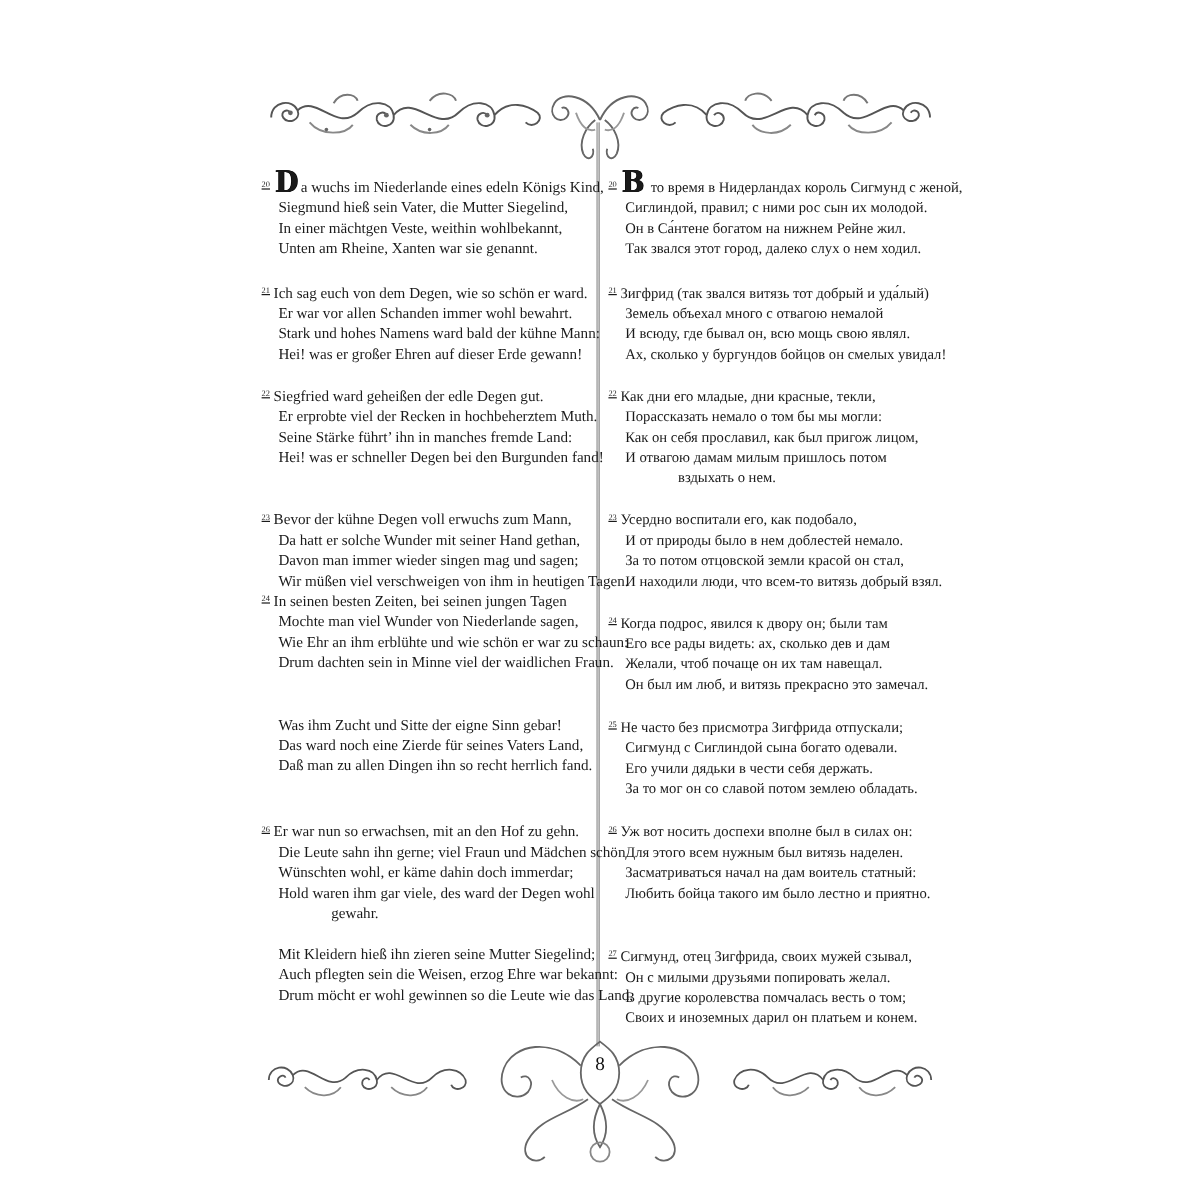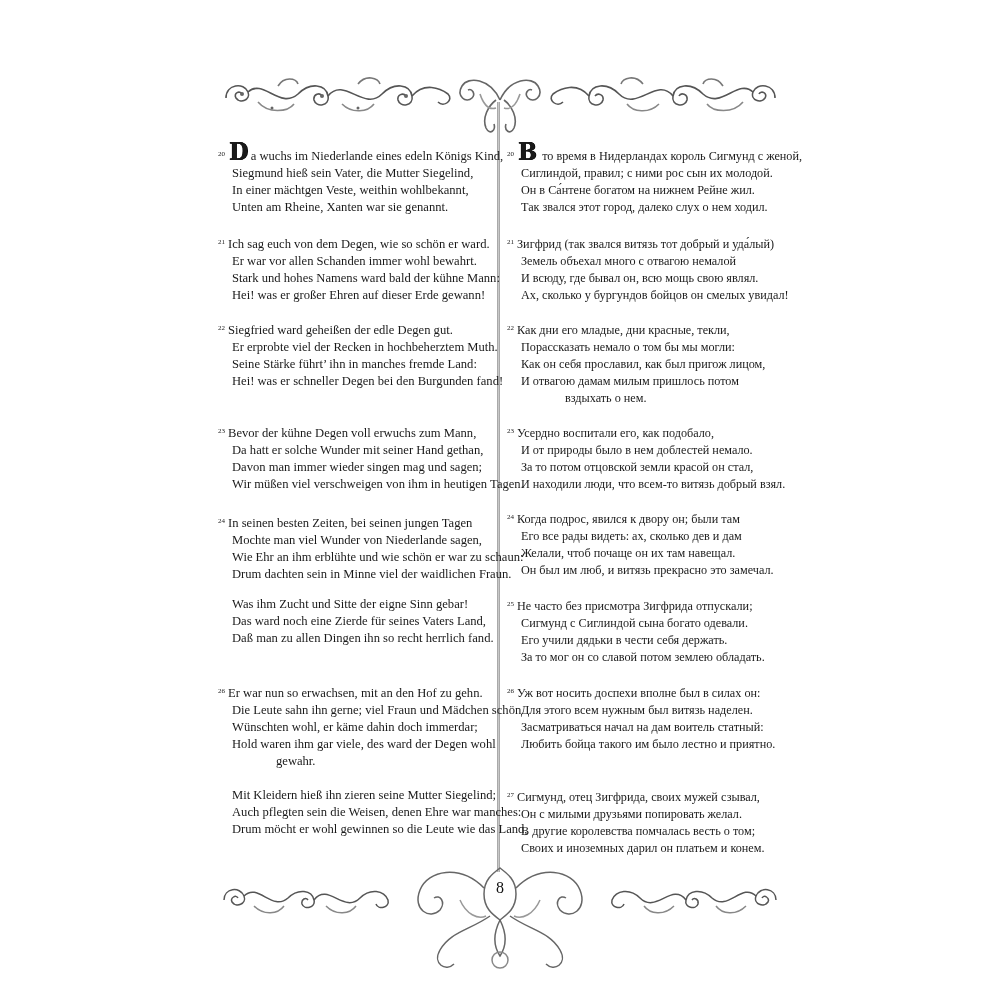--- a/index.html
+++ b/index.html
@@ -11,21 +11,21 @@
              background: linear-gradient(90deg, #9a9a9a, #c8c8c8, #9a9a9a); }
 
   .col { position: absolute; top: 143px; }
   .col.left  { left: 218px; width: 275px; }
   .col.right { left: 507px; width: 290px; }
 
   .stanza { position: absolute; left: 0; }
   .line { font-size: 12.6px; line-height: 17px; white-space: nowrap; padding-left: 14px; }
   .line.first { padding-left: 0; }
   .line.cont { padding-left: 58px; }
-  .num { font-size: 7px; vertical-align: 4px; margin-right: 3px; }
+  .num { font-size: 7px; vertical-align: 4px; margin-right: 3px; text-decoration: underline; }
   .dropcap { font-family: "DejaVu Serif", serif; font-weight: bold; font-size: 25px;
              line-height: 18px; display: inline-block; transform: scaleX(0.9);
              margin-right: 1px; text-shadow: 0.6px 0 0 #000, -0.4px 0 0 #000; }
   .right .line { font-size: 12.2px; }
 
   .pagenum { position: absolute; left: 490px; top: 879px; width: 20px; text-align: center;
              font-size: 16px; font-family: "Liberation Serif", serif; color: #111; }
 </style>
 </head>
 <body>
@@ -94,41 +94,41 @@
     <div class="line">Er erprobte viel der Recken in hochbeherztem Muth.</div>
     <div class="line">Seine Stärke führt’ ihn in manches fremde Land:</div>
     <div class="line">Hei! was er schneller Degen bei den Burgunden fand!</div>
   </div>
   <div class="stanza" style="top:280px">
     <div class="line first"><span class="num">23</span><span>Bevor der kühne Degen voll erwuchs zum Mann,</span></div>
     <div class="line">Da hatt er solche Wunder mit seiner Hand gethan,</div>
     <div class="line">Davon man immer wieder singen mag und sagen;</div>
     <div class="line">Wir müßen viel verschweigen von ihm in heutigen Tagen.</div>
   </div>
-  <div class="stanza" style="top:370px">
+  <div class="stanza" style="top:348px">
     <div class="line first"><span class="num">24</span><span>In seinen besten Zeiten, bei seinen jungen Tagen</span></div>
     <div class="line">Mochte man viel Wunder von Niederlande sagen,</div>
     <div class="line">Wie Ehr an ihm erblühte und wie schön er war zu schaun:</div>
     <div class="line">Drum dachten sein in Minne viel der waidlichen Fraun.</div>
   </div>
   <div class="stanza" style="top:453px">
     <div class="line">Was ihm Zucht und Sitte der eigne Sinn gebar!</div>
     <div class="line">Das ward noch eine Zierde für seines Vaters Land,</div>
     <div class="line">Daß man zu allen Dingen ihn so recht herrlich fand.</div>
   </div>
   <div class="stanza" style="top:540px">
     <div class="line first"><span class="num">26</span><span>Er war nun so erwachsen, mit an den Hof zu gehn.</span></div>
     <div class="line">Die Leute sahn ihn gerne; viel Fraun und Mädchen schön</div>
     <div class="line">Wünschten wohl, er käme dahin doch immerdar;</div>
     <div class="line">Hold waren ihm gar viele, des ward der Degen wohl</div>
     <div class="line cont">gewahr.</div>
   </div>
   <div class="stanza" style="top:644px">
     <div class="line">Mit Kleidern hieß ihn zieren seine Mutter Siegelind;</div>
-    <div class="line">Auch pflegten sein die Weisen, denen Ehre war manches:</div>
+    <div class="line">Auch pflegten sein die Weisen, erzog Ehre war bekannt:</div>
     <div class="line">Drum möcht er wohl gewinnen so die Leute wie das Land,</div>
   </div>
 </div>
 
 <div class="col right">
   <div class="stanza" style="top:0px">
     <div class="line first"><span class="num">20</span><span class="dropcap">В</span> <span>то время в Нидерландах король Сигмунд с женой,</span></div>
     <div class="line">Сиглиндой, правил; с ними рос сын их молодой.</div>
     <div class="line">Он в Са́нтене богатом на нижнем Рейне жил.</div>
     <div class="line">Так звался этот город, далеко слух о нем ходил.</div>

